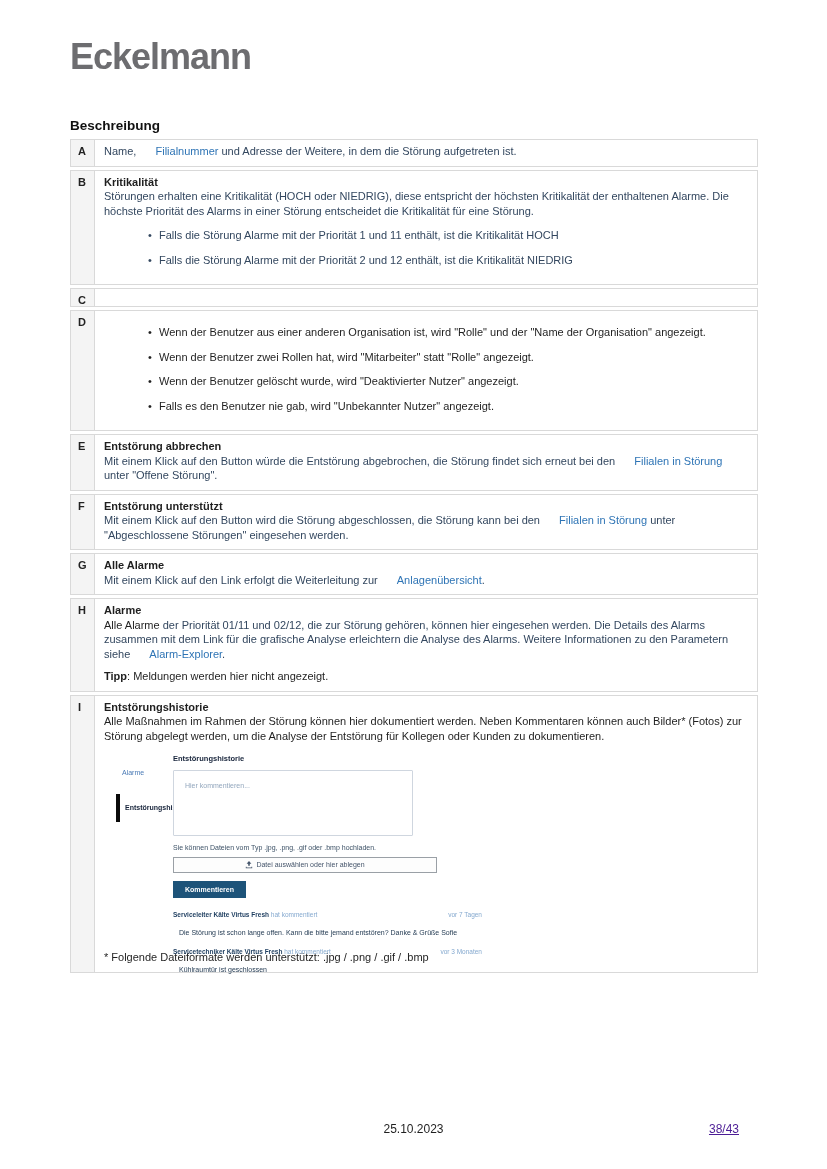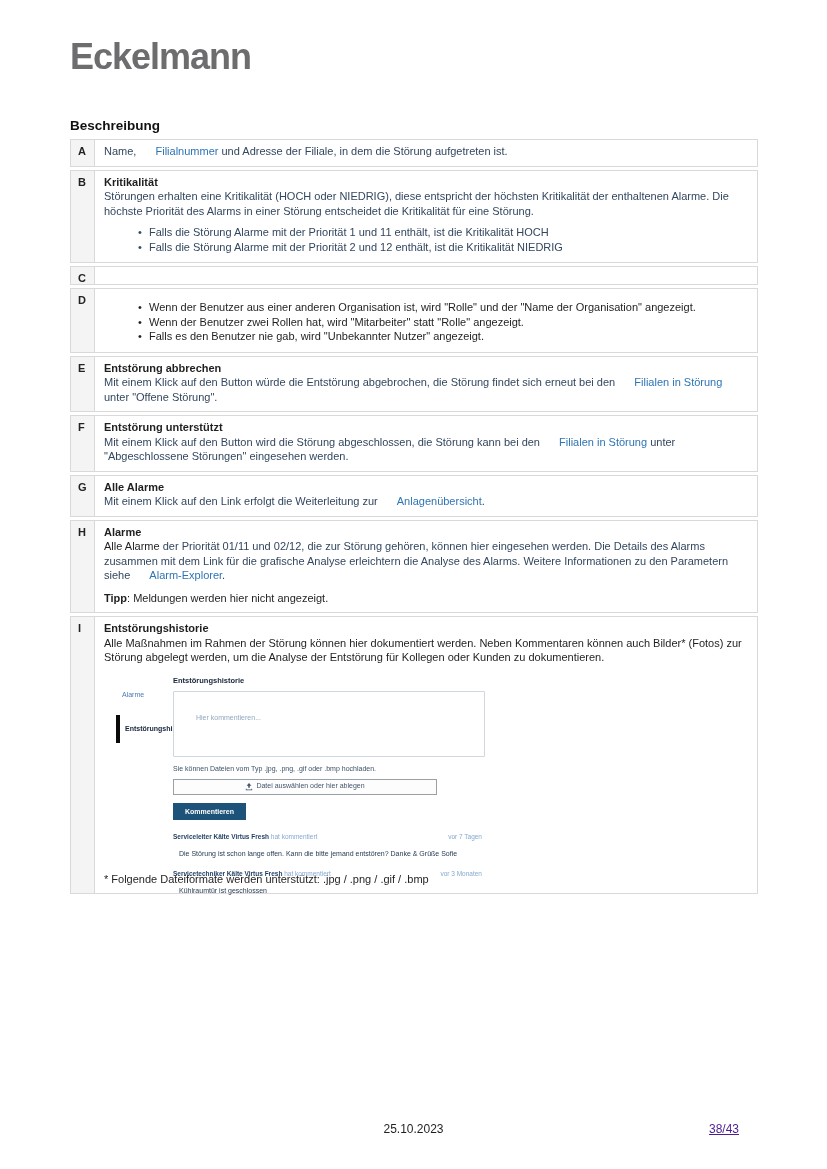--- a/index.html
+++ b/index.html
@@ -24,42 +24,42 @@
   .letter {
     width:24px; flex:0 0 24px; background:#f4f4f4; border-right:1px solid #d9d9d9;
     font-size:11px; font-weight:bold; color:#222; padding:5px 0 0 7px;
   }
   .cell { flex:1; padding:4px 8px 7px 9px; font-size:11px; line-height:14.5px; }
   .navy { color:#33475f; }
   .black { color:#1f1f1f; }
   .row-title { font-weight:bold; color:#1f1f1f; }
   a.doclink { color:#2e74b5; text-decoration:none; cursor:pointer;padding-left:16px; }
   ul.bullets { margin:7px 0 1px 0; padding-left:34px; list-style:none; }
-  ul.bullets li { position:relative; padding-left:11px; margin:0; }
+  ul.bullets li { position:relative; padding-left:11px; margin:10px; }
   ul.bullets li::before { content:"•"; position:absolute; left:0; }
   .tip { margin-top:8px; color:#1f1f1f; }
   .tip b { font-weight:bold; }
 
   
   .mini {
     position:relative; margin:9px 0 6px 12px; width:366px; height:192px;
     font-family:"Liberation Sans", sans-serif;
   }
   .mini-sidebar { position:absolute; left:0; top:14px; width:57px; }
   .mini-side-item { font-size:7px; color:#4a7ab5; padding-left:6px; }
   .mini-side-active {
     margin-top:13px; border-left:4px solid #0a0a0a; padding:10px 0 10px 5px;
     font-size:7px; font-weight:bold; color:#16233a; line-height:8px;
   }
   .mini-main { position:absolute; left:57px; top:0; width:309px; }
   .mini-heading { font-size:7.5px; font-weight:bold; color:#16233a; }
   .mini-textarea {
-    display:block; width:312px; height:66px; margin-top:3px;
+    display:block; width:240px; height:66px; margin-top:3px;
     border:1px solid #cfd6df; border-radius:1px; resize:none;
-    font-family:"Liberation Sans", sans-serif; font-size:7px; padding:22px; color:#33475f;
+    font-family:"Liberation Sans", sans-serif; font-size:7px; padding:11px; color:#33475f;
   }
   .mini-textarea::placeholder { color:#93a7bd; }
   .mini-hint { margin-top:5px; font-size:7px; color:#3c5166; }
   .mini-upload {
     margin-top:2px; width:264px; height:16px; border:1px solid #9aa0a6; background:#fdfdfd;
     display:flex; align-items:center; justify-content:center; gap:3px;
     font-size:7px; color:#44546a; cursor:pointer;
   }
   .mini-btn {
     margin-top:8px; display:inline-block; background:#1d5379; color:#ffffff;
@@ -86,21 +86,21 @@
 <body>
 
 <div class="logo">Eckelmann</div>
 <div class="page-title">Beschreibung</div>
 
 <div class="desc-table">
 
   <div class="row">
     <div class="letter">A</div>
     <div class="cell">
-      <p class="navy"><span>Name, </span><a class="doclink">Filialnummer</a><span> und Adresse der Filiale, in dem die Störung aufgetreten ist.</span></p>
+      <p class="navy"><span>Name, </span><a class="doclink">Filialnummer</a><span> und Adresse der Weitere, in dem die Störung aufgetreten ist.</span></p>
     </div>
   </div>
 
   <div class="row">
     <div class="letter">B</div>
     <div class="cell">
       <p class="row-title">Kritikalität</p>
       <p class="navy">Störungen erhalten eine Kritikalität (HOCH oder NIEDRIG), diese entspricht der höchsten Kritikalität der enthaltenen Alarme. Die höchste Priorität des Alarms in einer Störung entscheidet die Kritikalität für eine Störung.</p>
       <ul class="bullets navy">
         <li>Falls die Störung Alarme mit der Priorität 1 und 11 enthält, ist die Kritikalität HOCH</li>
@@ -112,20 +112,21 @@
   <div class="row">
     <div class="letter">C</div>
   </div>
 
   <div class="row">
     <div class="letter">D</div>
     <div class="cell">
       <ul class="bullets black">
         <li>Wenn der Benutzer aus einer anderen Organisation ist, wird "Rolle" und der "Name der Organisation" angezeigt.</li>
         <li>Wenn der Benutzer zwei Rollen hat, wird "Mitarbeiter" statt "Rolle" angezeigt.</li>
+        <li>Wenn der Benutzer gelöscht wurde, wird "Deaktivierter Nutzer" angezeigt.</li>
         <li>Falls es den Benutzer nie gab, wird "Unbekannter Nutzer" angezeigt.</li>
       </ul>
     </div>
   </div>
 
   <div class="row">
     <div class="letter">E</div>
     <div class="cell">
       <p class="row-title">Entstörung abbrechen</p>
       <p class="navy"><span>Mit einem Klick auf den Button würde die Entstörung abgebrochen, die Störung findet sich erneut bei den </span><a class="doclink">Filialen in Störung</a><span> unter "Offene Störung".</span></p>

